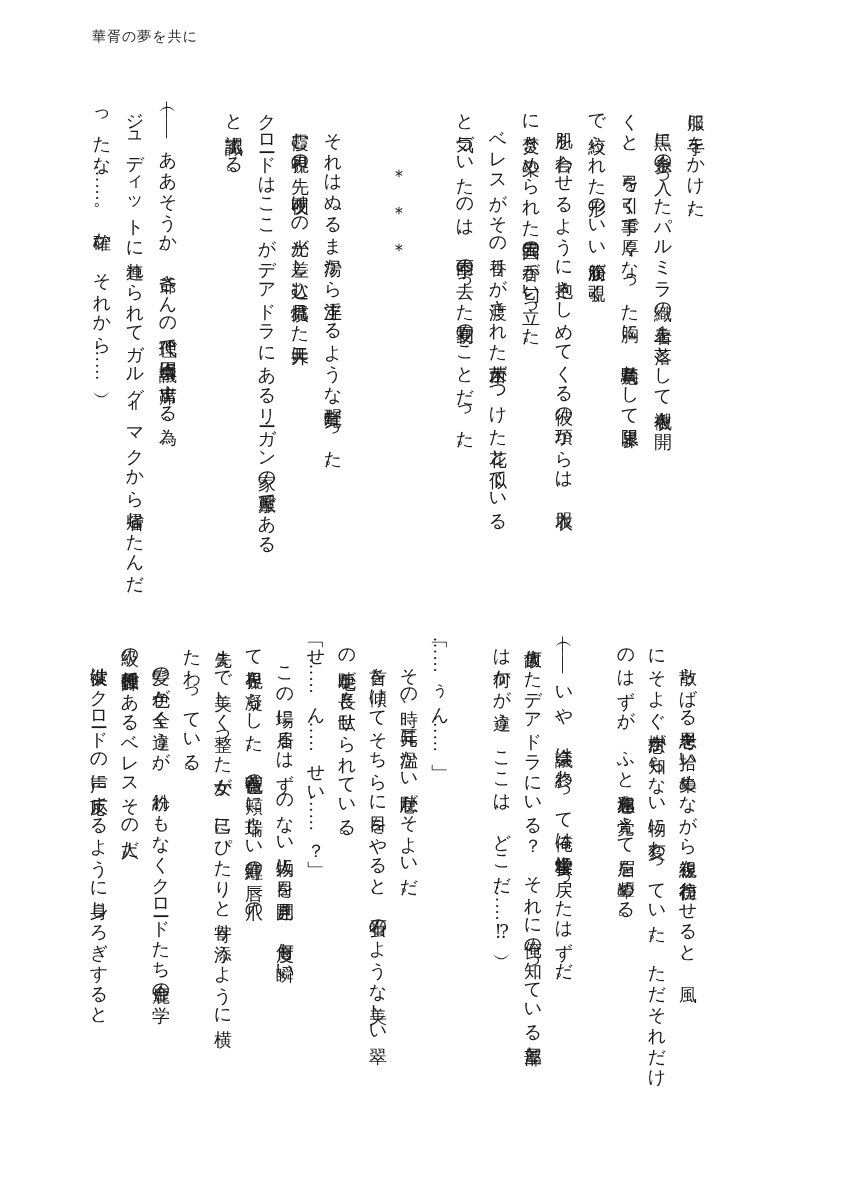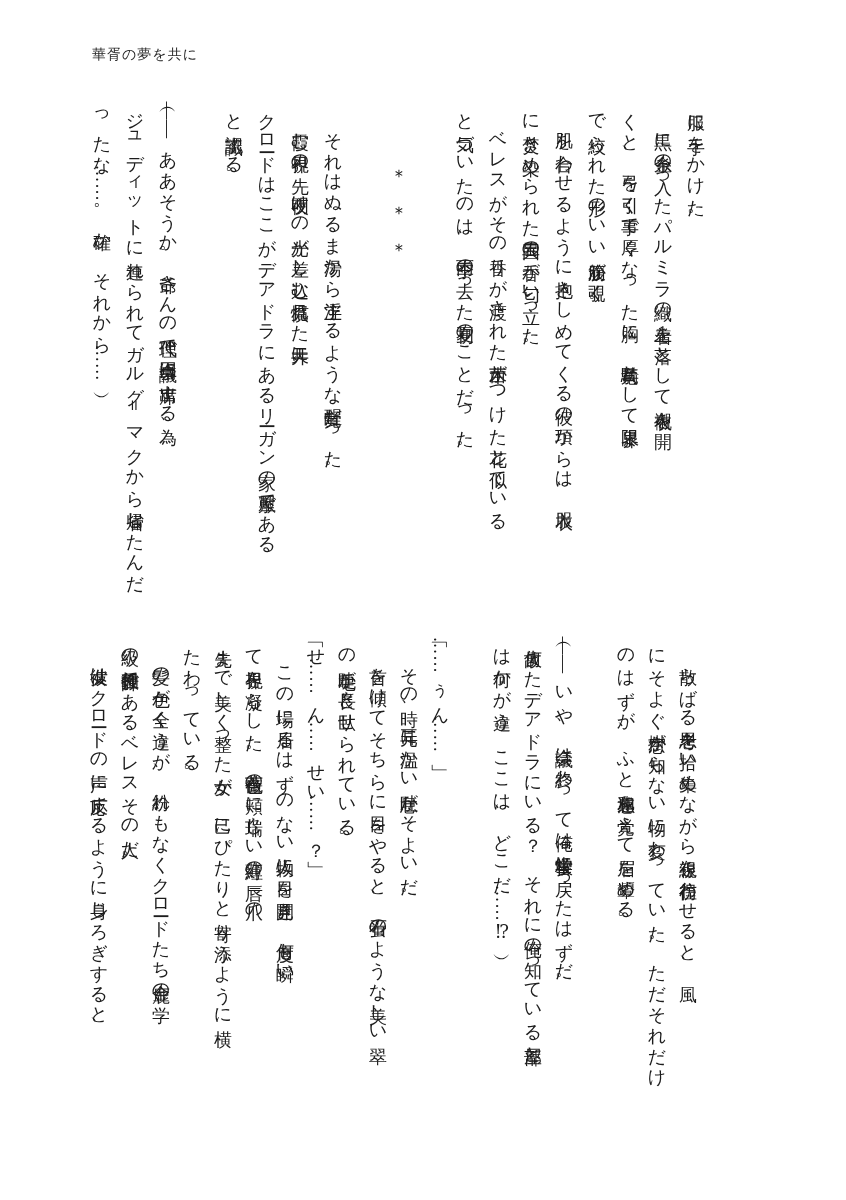--- a/index.html
+++ b/index.html
@@ -3,21 +3,21 @@
 <meta charset="utf-8">
 <style>
   html,body{margin:0;padding:0;}
   body{
     width:846px;height:1200px;position:relative;
     background:#ffffff;overflow:hidden;
     font-family:"Liberation Serif","DejaVu Serif",serif;
     color:#1c1c1c;
   }
   .running-header{
-    position:absolute;left:92px;top:46px;
+    position:absolute;left:92px;top:28px;
     font-size:14px;letter-spacing:1px;color:#2a2a2a;
     writing-mode:horizontal-tb;white-space:nowrap;
   }
   .vtext{
     position:absolute;
     writing-mode:vertical-rl;
     text-orientation:mixed;
     font-size:18px;
     letter-spacing:0.5px;
     white-space:nowrap;

